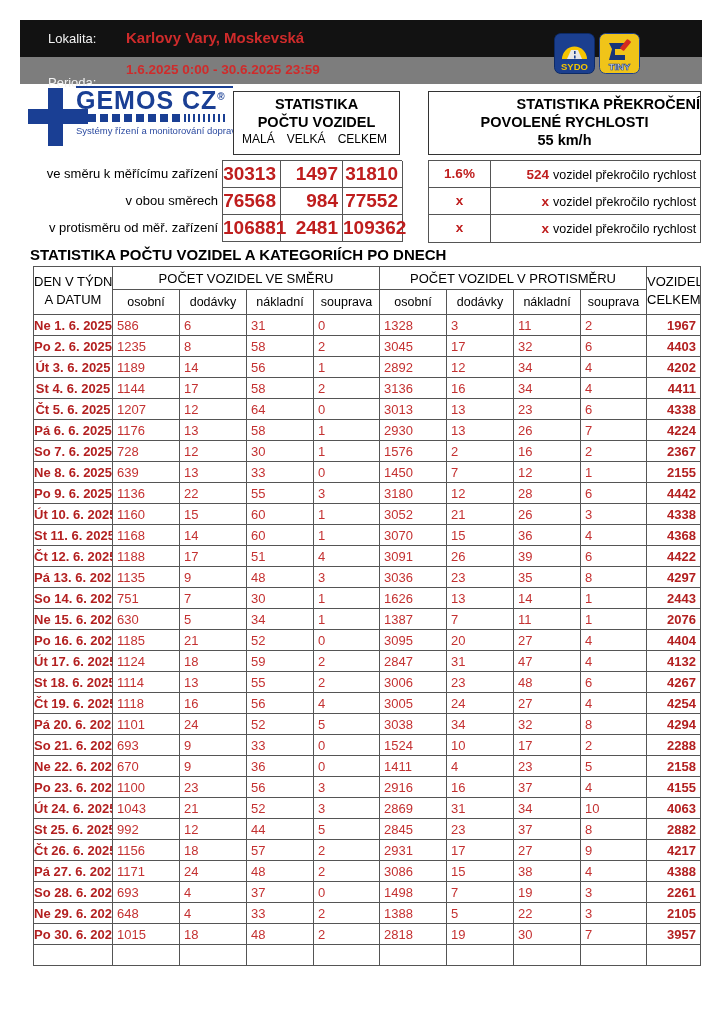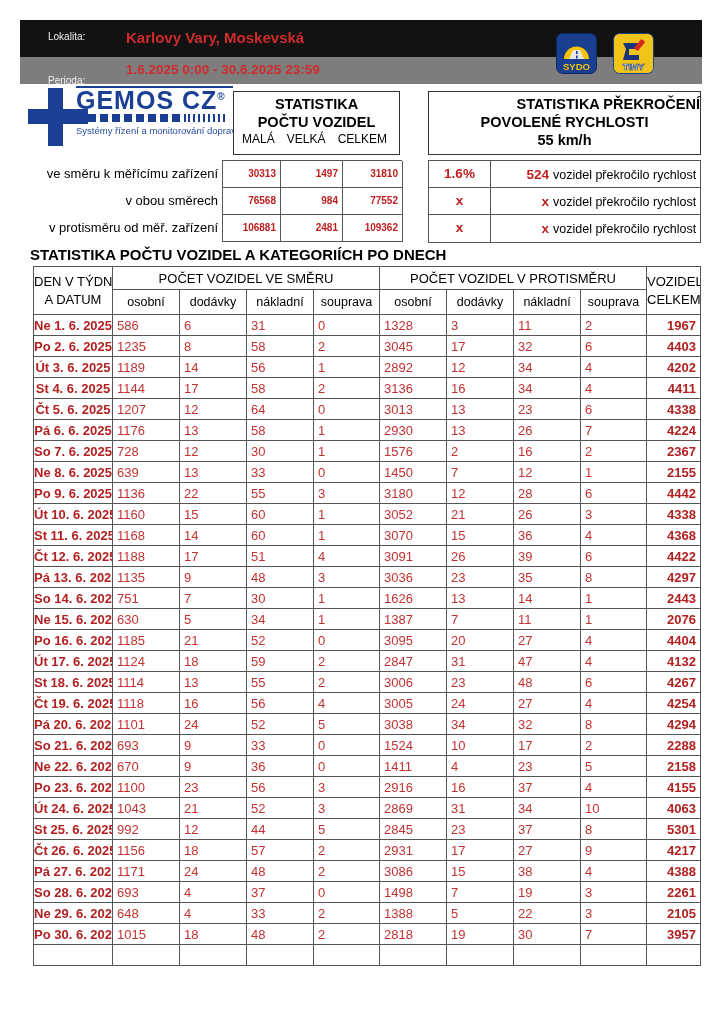--- a/index.html
+++ b/index.html
@@ -5,27 +5,27 @@
   * { margin:0; padding:0; box-sizing:border-box; }
   body { background:#fff; }
   .page {
     position:relative; width:723px; height:1024px; background:#ffffff;
     font-family:"Liberation Sans", sans-serif; overflow:hidden;
   }
   
   .hdr { position:absolute; left:20px; top:20px; width:682px; }
   .bar-black { height:37px; background:#121212; position:relative; }
   .bar-gray  { height:27px; background:#7d7d7d; position:relative; }
-  .bar-label { position:absolute; left:28px; color:#f2f2f2; font-size:10px; }
+  .bar-label { position:absolute; left:28px; color:#f2f2f2; font-size:13px; }
   .bar-black .bar-label { top:11px; }
   .bar-gray  .bar-label { top:18px; }
   .bar-value { position:absolute; left:106px; color:#cf2b2b; font-weight:bold; }
   .bar-black .bar-value { top:9px; font-size:15px; }
   .bar-gray  .bar-value { top:5px; font-size:13.5px; }
-  .logos { position:absolute; top:13px; right:48px; display:flex; gap:16px; }
+  .logos { position:absolute; top:13px; right:62px; display:flex; gap:4px; }
   .logo-badge { width:41px; height:41px; border-radius:6px; }
   
   .gemos { position:absolute; left:28px; top:86px; width:205px; height:64px; }
   .gemos-cross { position:absolute; left:0; top:2px; width:60px; height:58px; }
   .gemos-cross .v { position:absolute; left:20px; top:0; width:15px; height:58px; background:#1a3f94; }
   .gemos-cross .h { position:absolute; left:0; top:21px; width:60px; height:15px; background:#1a3f94; }
   .gemos-text { position:absolute; left:48px; top:0; width:157px; }
   .gemos-name { border-top:2px solid #1a3f94; color:#1a3f94; font-weight:bold;
                 font-size:25px; letter-spacing:1px; line-height:1.0; white-space:nowrap; }
   .gemos-reg { font-size:10px; vertical-align:super; color:#1a3f94; }
@@ -44,21 +44,21 @@
   .box-speed .box-line:first-child { margin-top:3px;text-align:right; }
   .box-cols { display:flex; justify-content:space-between; padding:1px 12px 0 8px;
               font-size:12px; color:#000; }
   
   .sum-labels { position:absolute; left:30px; top:160px; width:188px; }
   .sum-label { height:27px; line-height:27px; text-align:right; font-size:13px; color:#000; }
   .sum-grid { position:absolute; left:222px; top:160px; width:180px;
               display:grid; grid-template-columns:58px 62px 60px;
               border-top:1px solid #555; border-left:1px solid #555; }
   .sum-cell { height:27px; line-height:26px; border-right:1px solid #555; border-bottom:1px solid #555;
-              text-align:right; padding-right:4px; color:#bf1e1e; font-weight:bold; font-size:10px; }
+              text-align:right; padding-right:4px; color:#bf1e1e; font-weight:bold; font-size:19px; }
   .speed-grid { position:absolute; left:428px; top:160px; width:273px;
                 border:1px solid #555; }
   .speed-row { display:flex; height:27px; border-bottom:1px solid #555; }
   .speed-row:last-child { border-bottom:none; }
   .speed-pct { width:62px; border-right:1px solid #555; text-align:center; line-height:26px;
                color:#bf1e1e; font-weight:bold; font-size:13.5px; }
   .speed-rest { flex:1; line-height:26px; white-space:nowrap; }
   .speed-count { display:inline-block; width:58px; text-align:right; color:#bf1e1e;
                  font-weight:bold; font-size:13.5px; }
   .speed-suffix { color:#000; font-size:12.5px; margin-left:4px; }
@@ -500,21 +500,21 @@
         <tr>
           <td class="day">St 25. 6. 2025</td>
           <td class="val">992</td>
           <td class="val">12</td>
           <td class="val">44</td>
           <td class="val">5</td>
           <td class="val">2845</td>
           <td class="val">23</td>
           <td class="val">37</td>
           <td class="val">8</td>
-          <td class="tot">5301</td>
+          <td class="tot">2882</td>
         </tr>
         <tr>
           <td class="day">Čt 26. 6. 2025</td>
           <td class="val">1156</td>
           <td class="val">18</td>
           <td class="val">57</td>
           <td class="val">2</td>
           <td class="val">2931</td>
           <td class="val">17</td>
           <td class="val">27</td>

